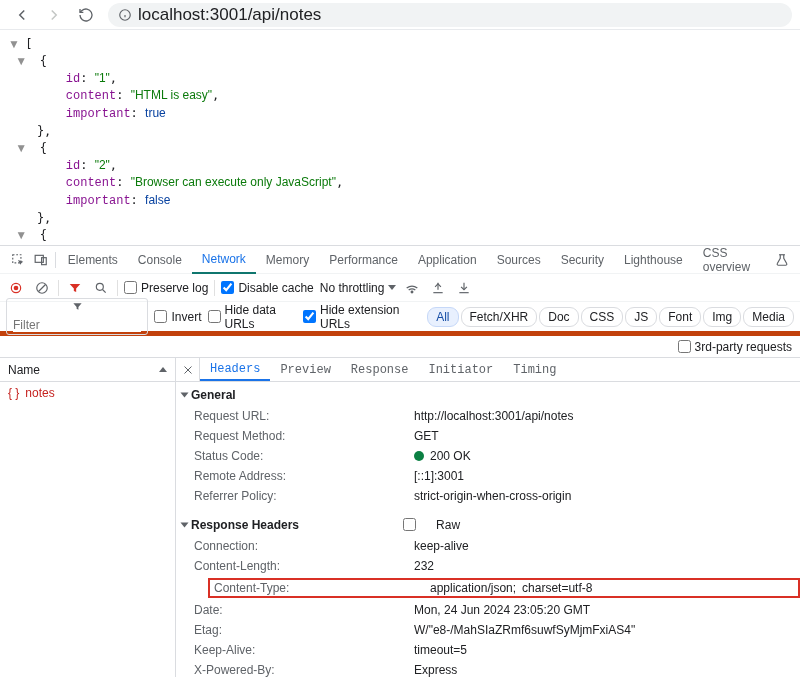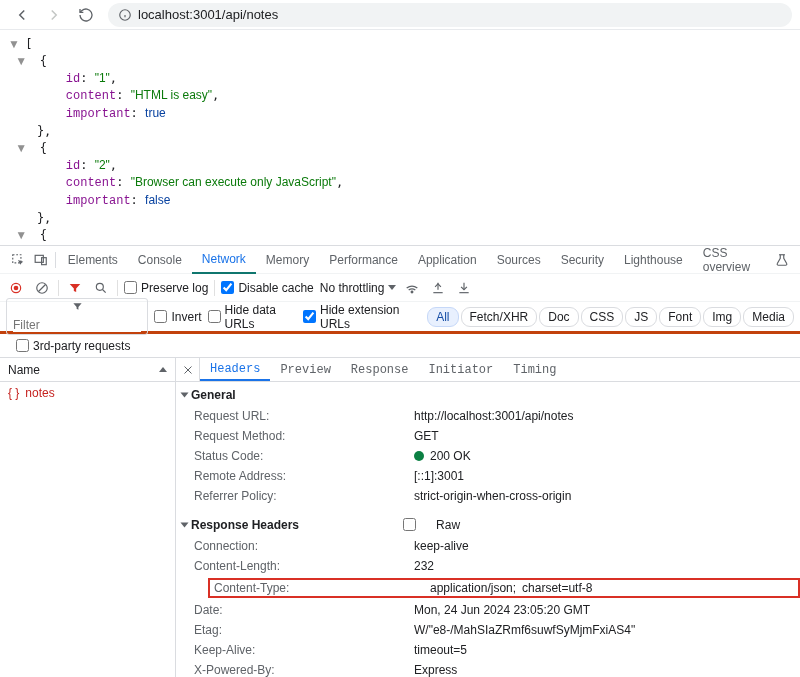--- a/index.html
+++ b/index.html
@@ -1,20 +1,20 @@
 <!DOCTYPE html>
 <html><head>
 <meta charset="utf-8">
 <style>
 * { margin: 0; padding: 0; box-sizing: border-box; font-family: Arial, Helvetica, sans-serif; font-size: 12px; }
 body { background: #fff; color: #202124; overflow: hidden; }
 .toolbar { display: flex; align-items: center; height: 30px; padding: 0 8px; gap: 4px; border-bottom: 1px solid #e8eaed; }
 .toolbar .icon-btn { width: 28px; height: 28px; display: flex; align-items: center; justify-content: center; color: #5f6368; border-radius: 50%; cursor: pointer; }
 .addr-bar { flex: 1; height: 24px; border-radius: 14px; background: #f1f3f4; display: flex; align-items: center; padding: 0 10px; gap: 6px; color: #5f6368; margin-left: 4px; }
-.addr-url { color: #202124; font-size: 13px; }
+.addr-url { color: #202124; font-size: 17px; }
 .content { font-family: Menlo, Consolas, monospace; font-size: 12px; padding: 6px 8px 10px 8px; white-space: pre; line-height: 1.4; height: 215px; overflow: hidden; }
 .content .tog { color: #919191; display: inline-block; width: 10px; text-align: center; cursor: pointer; }
 .k-key { color: #881391; font-family: Liberation Mono, monospace; }
 .k-str { color: #0b7a0b; }
 .k-bool { color: #0842a0; }
 
 .dt-top { border-top: 1px solid #dadce0; height: 28px; display: flex; align-items: center; padding: 0 6px; gap: 0; }
 .dt-top .sq { width: 24px; height: 24px; display: flex; align-items: center; justify-content: center; cursor: pointer; color: #5f6368; }
 .dt-top .sep { width: 1px; height: 16px; background: #dadce0; margin: 0 2px; }
 .tabs { display: flex; height: 28px; align-items: stretch; }
@@ -30,21 +30,21 @@
 .dd { display: flex; align-items: center; gap: 4px; color: #202124; cursor: pointer; }
 .caret { display: inline-block; border-left: 4px solid transparent; border-right: 4px solid transparent; border-top: 5px solid #5f6368; }
 
 .dt-row3 { display: flex; align-items: center; height: 30px; padding: 0 6px; gap: 6px; border-top: 1px solid #f1f3f4; }
 .filter-box { display: flex; align-items: center; gap: 6px; border: 1px solid #dadce0; border-radius: 3px; padding: 2px 6px; width: 160px; color: #5f6368; flex-direction: column; }
 .filter-input { border: none; outline: none; width: 100%; color: #5f6368; }
 .pill-group { display: flex; gap: 2px; margin-left: 4px; align-items: center; }
 .pill { border: 1px solid #dadce0; border-radius: 9px; padding: 2px 8px; cursor: pointer; color: #202124; }
 .pill.active { background: #e8f0fe; border-color: #c6d8f8; color: #174ea6; }
 
-.dt-row4 { display: flex; align-items: center; height: 26px; padding: 0 16px; border-top: 3px solid #c2410c; }
+.dt-row4 { display: flex; align-items: center; height: 26px; padding: 0 8px; border-top: 5px solid #c2410c; justify-content: flex-end; }
 
 .dt-main { display: flex; border-top: 1px solid #dadce0; }
 .dt-left { width: 176px; border-right: 1px solid #dadce0; }
 .dt-left .hdr { display: flex; align-items: center; height: 24px; padding: 0 8px; border-bottom: 1px solid #dadce0; font-weight: normal; color: #202124; justify-content: space-between; }
 .dt-left .row { display: flex; align-items: center; gap: 6px; padding: 4px 8px; color: #c5221f; cursor: pointer; }
 .dt-left .row .icn { color: #c5221f; }
 
 .dt-right { flex: 1; }
 .dt-right .subtabs { display: flex; height: 24px; border-bottom: 1px solid #dadce0; align-items: stretch; }
 .dt-right .subtabs .sq { width: 24px; display: flex; align-items: center; justify-content: center; border-right: 1px solid #dadce0; cursor: pointer; color: #5f6368; }

